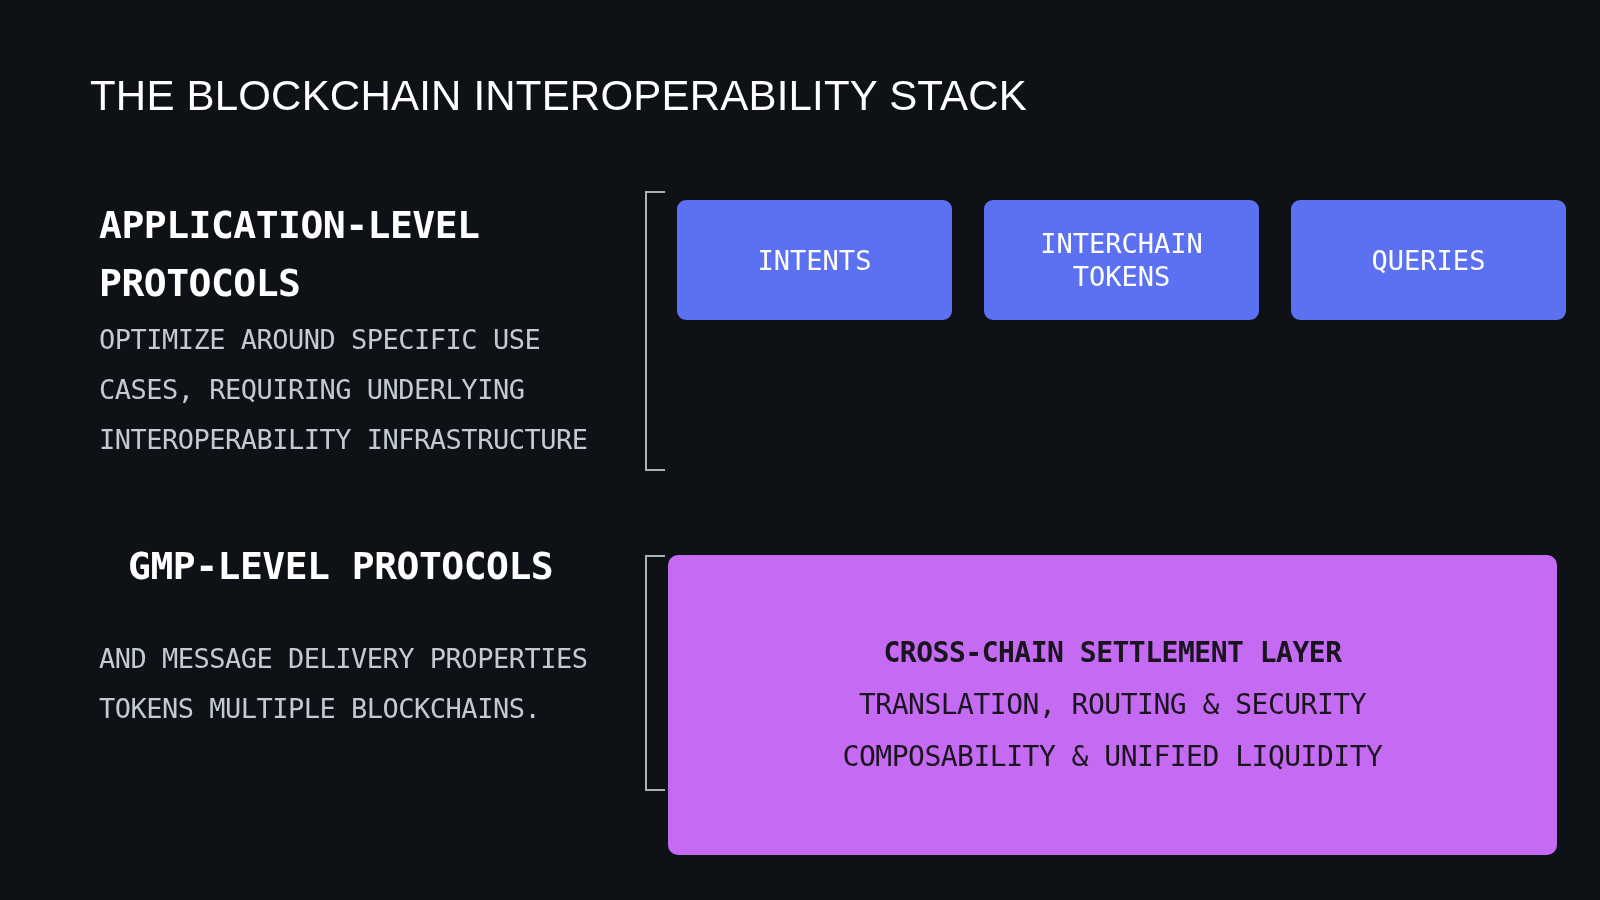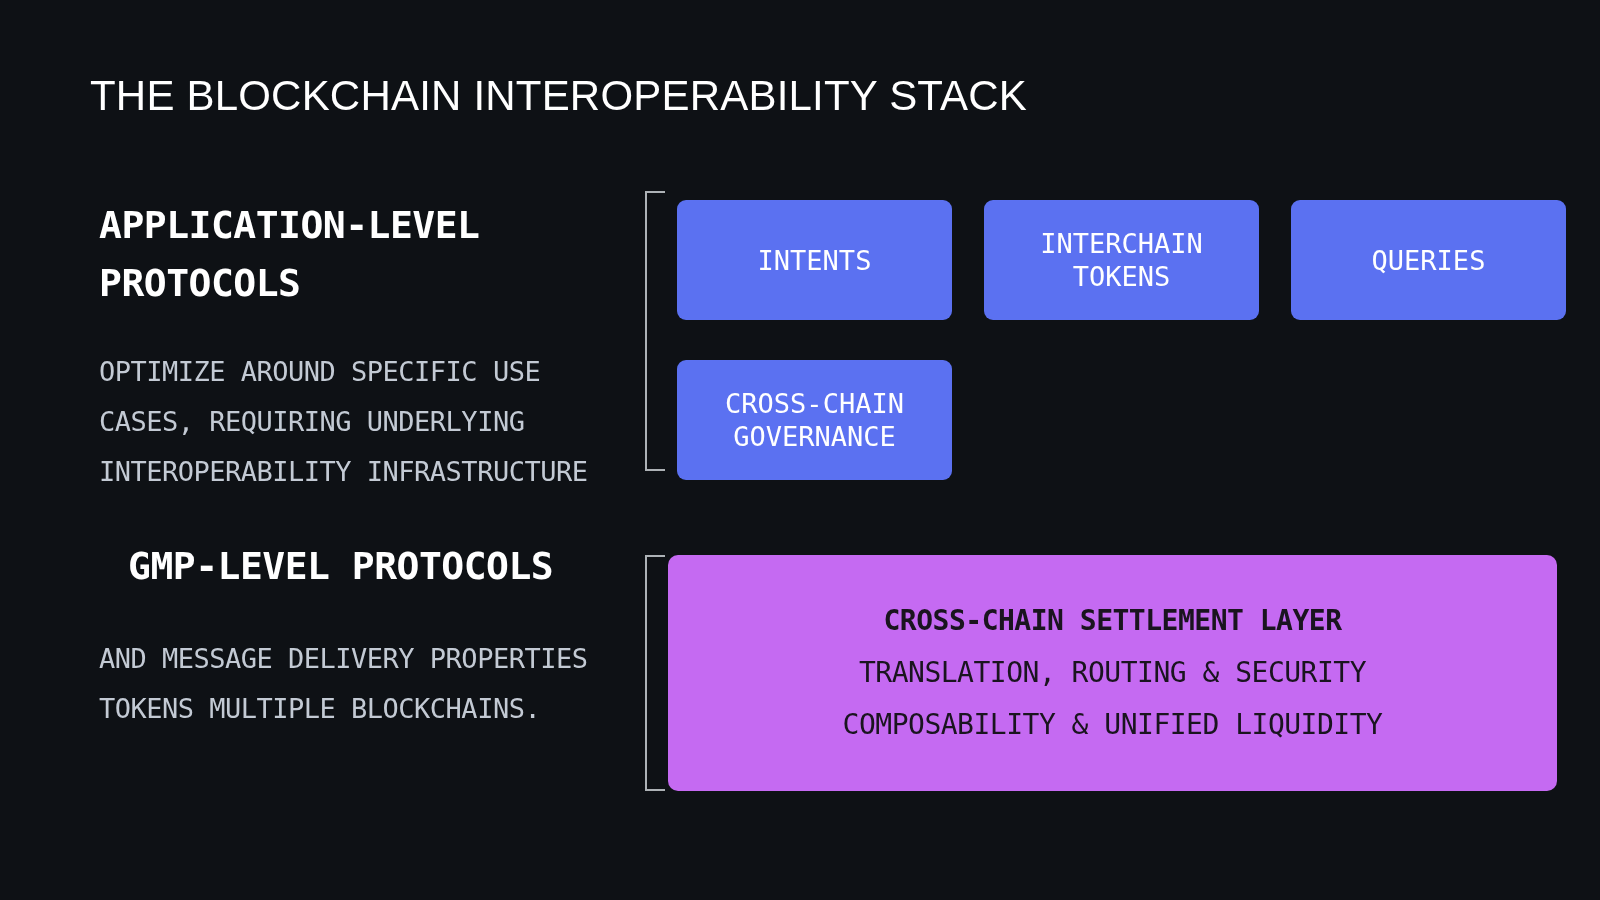--- a/index.html
+++ b/index.html
@@ -49,21 +49,21 @@
   .section-desc {
     position: absolute;
     left: 63px;
     font-size: 27px;
     font-weight: normal;
     line-height: 32px;
     letter-spacing: -0.5px;
     color: var(--c-body-text);
     white-space: nowrap;
   }
-  .desc-app { top: 288px; margin-top: 32px; }
+  .desc-app { top: 288px; }
   .desc-gmp { top: 607px; }
   .bracket {
     position: absolute;
     left: 627px;
     width: 15px;
     border: 2px solid var(--c-bracket);
     border-right: none;
   }
   .bracket-app { top: 173px; height: 280px; }
   .bracket-gmp { top: 537px; height: 236px; }
@@ -88,21 +88,21 @@
     font-size: 27px;
     line-height: 33px;
     font-weight: 500;
     color: var(--c-box-text-light);
   }
   .settlement-box {
     position: absolute;
     left: 650px;
     top: 537px;
     width: 889px;
-    height: 236px;
+    height: 300px;
     background: var(--c-accent-purple);
     border-radius: 10px;
     display: flex;
     flex-direction: column;
     align-items: center;
     justify-content: center;
     text-align: center;
     color: var(--c-box-text-dark);
     font-size: 28px;
     line-height: 34px;
@@ -132,23 +132,20 @@
   <div class="protocol-grid">
     <div class="protocol-box">
       <span>INTENTS</span>
     </div>
     <div class="protocol-box">
       <span>INTERCHAIN TOKENS</span>
     </div>
     <div class="protocol-box">
       <span>QUERIES</span>
     </div>
-    <div class="protocol-box">
-      <span>CROSS-CHAIN GOVERNANCE</span>
-    </div>
   </div>
 
   <div class="section-heading heading-gmp">
     <div>GMP-LEVEL PROTOCOLS</div>
   </div>
   <div class="section-desc desc-gmp">
     <div>AND MESSAGE DELIVERY PROPERTIES</div>
     <div>TOKENS MULTIPLE BLOCKCHAINS.</div>
   </div>
 

